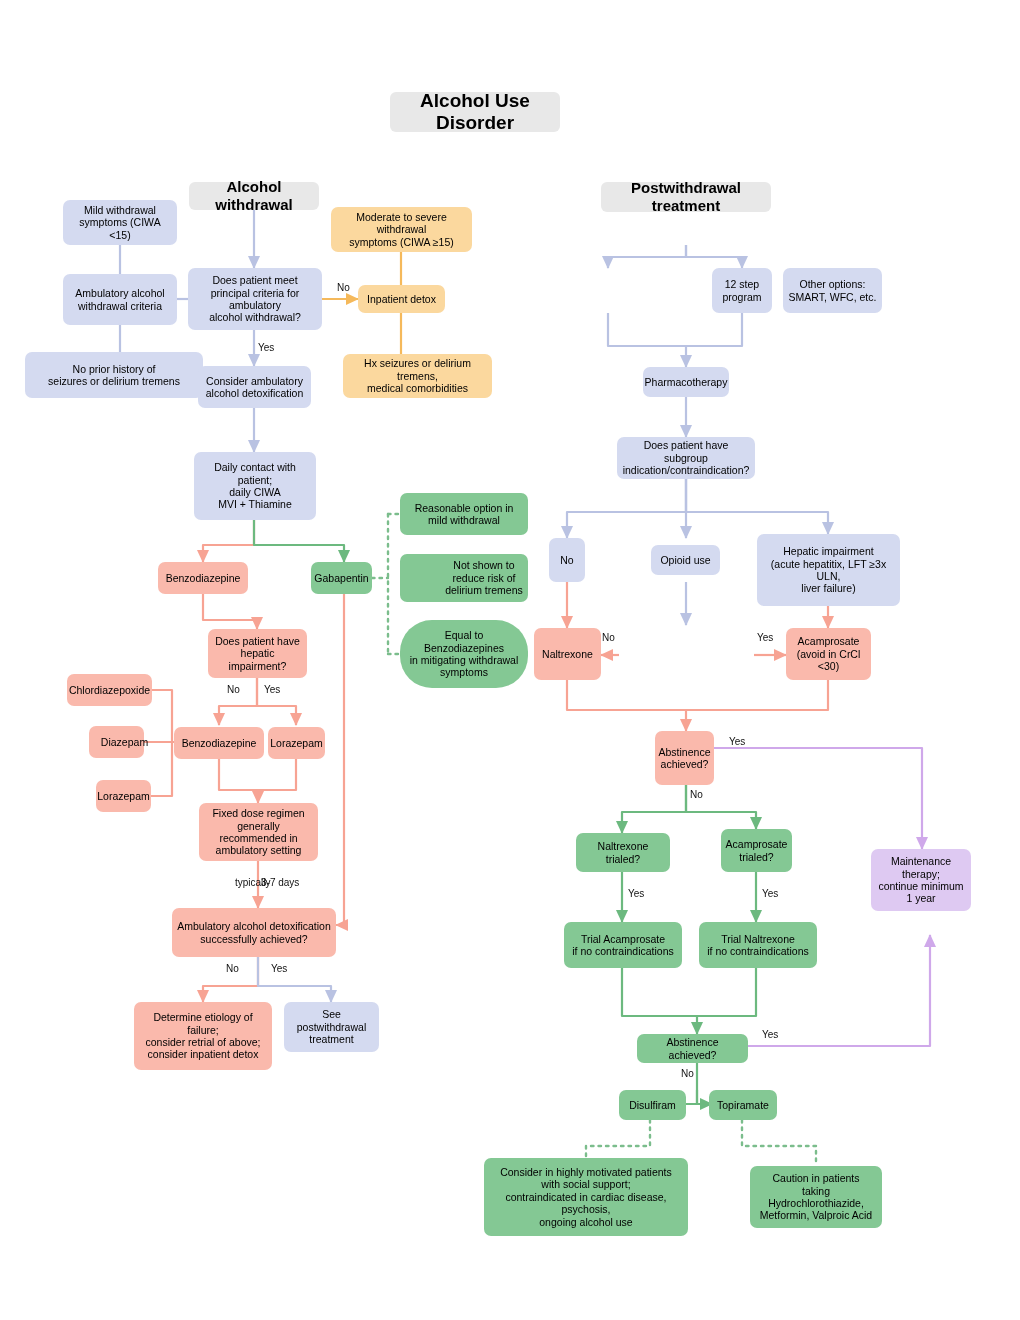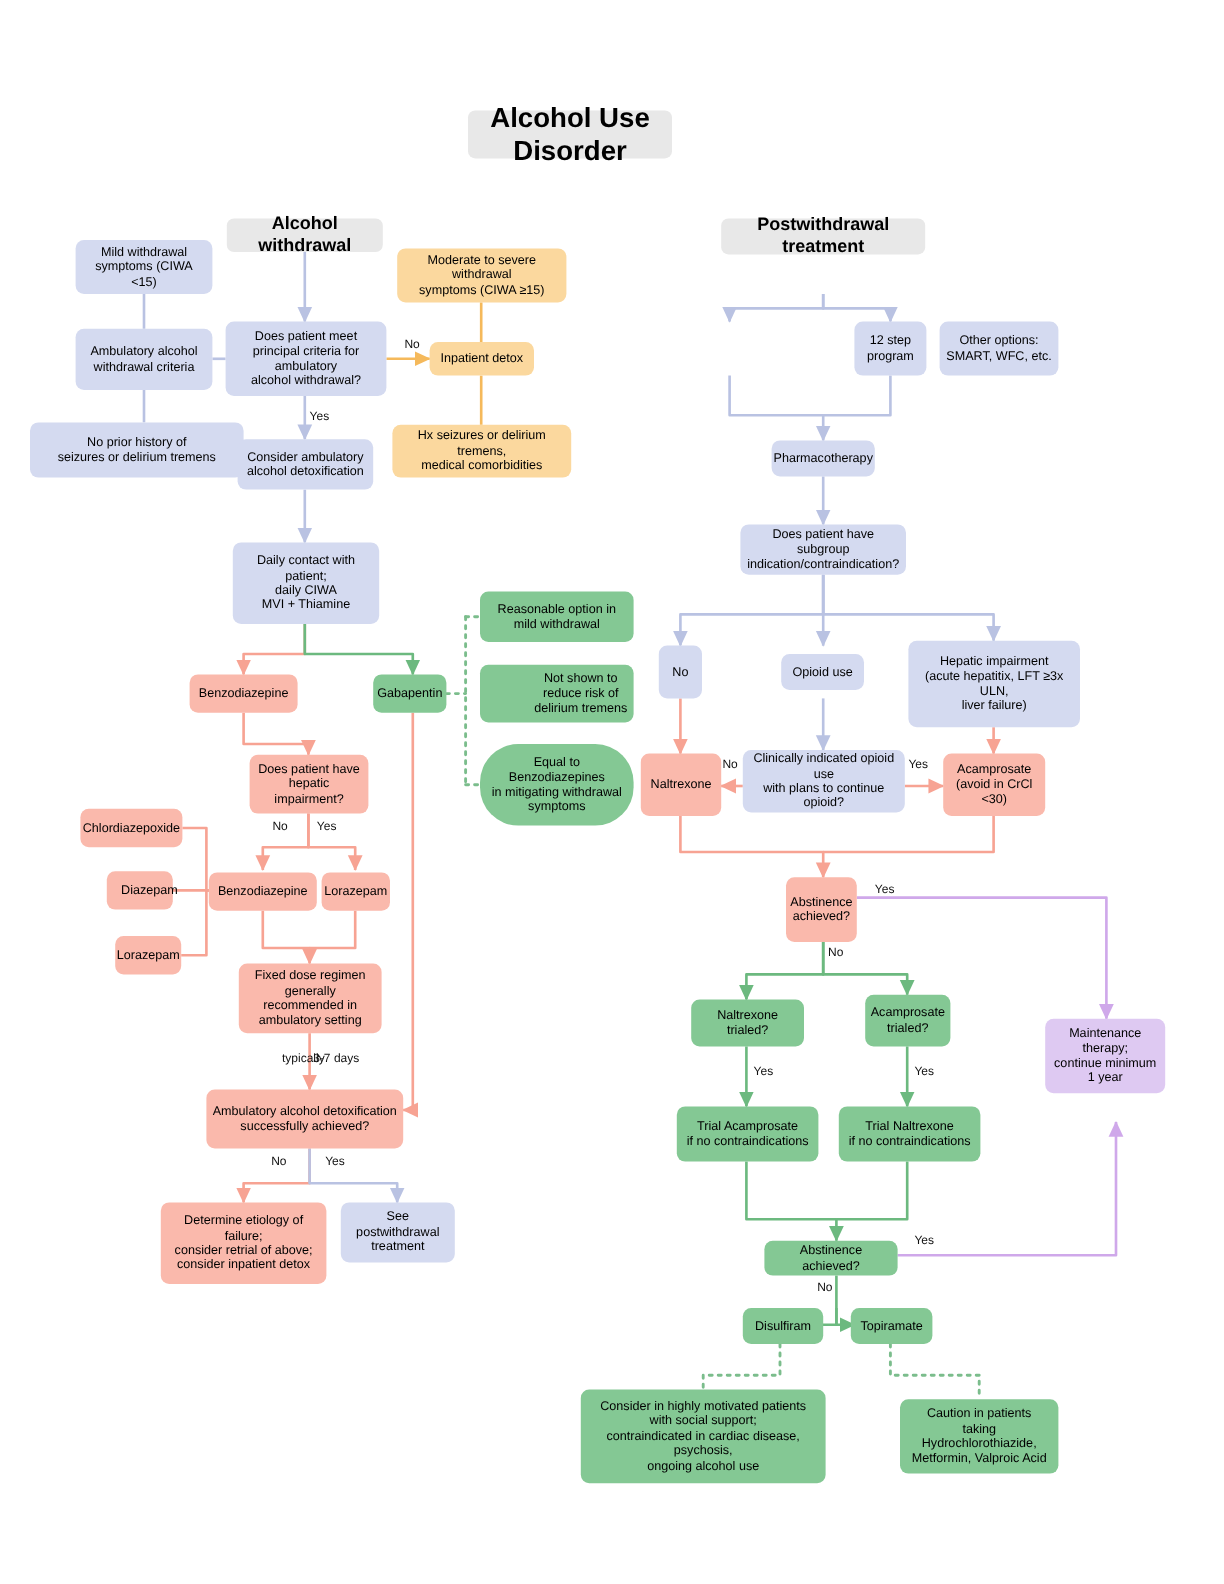--- a/index.html
+++ b/index.html
@@ -12,21 +12,21 @@
     align-items:center;
     justify-content:center;
     text-align:center;
     border-radius:7px;
     color:#000000;
     line-height:1.18;
     padding:3px 5px;
     white-space:pre-line;
     z-index:3;
   }
-  .title-main{background:#e8e8e8;font-size:23px;font-weight:bold;border-radius:6px;}
+  .title-main{background:#e8e8e8;font-size:19px;font-weight:bold;border-radius:6px;}
   .title-sec{background:#e8e8e8;font-size:15px;font-weight:bold;border-radius:6px;}
   .blue{background:#d4daf0;font-size:10.5px;}
   .pink{background:#fab9ac;font-size:10.5px;}
   .green{background:#84c894;font-size:10.5px;}
   .orange{background:#fbd89e;font-size:10.5px;}
   .purple{background:#dec9f2;font-size:10.5px;}
   .lbl{
     position:absolute;
     font-size:10px;
     color:#111;
@@ -167,21 +167,21 @@
 
   <div class="node blue" style="left:188px;top:268px;width:134px;height:62px;">Does patient meet
 principal criteria for ambulatory
 alcohol withdrawal?</div>
   <div class="node blue" style="left:198px;top:366px;width:113px;height:42px;">Consider ambulatory
 alcohol detoxification</div>
 
   <div class="node orange" style="left:331px;top:207px;width:141px;height:45px;">Moderate to severe withdrawal
 symptoms (CIWA ≥15)</div>
   <div class="node orange" style="left:358px;top:285px;width:87px;height:28px;">Inpatient detox</div>
-  <div class="node orange" style="left:327px;top:354px;width:149px;height:44px;">Hx seizures or delirium tremens,
+  <div class="node orange" style="left:343px;top:354px;width:149px;height:44px;">Hx seizures or delirium tremens,
 medical comorbidities</div>
 
   <div class="node blue" style="left:194px;top:452px;width:122px;height:68px;">Daily contact with patient;
 daily CIWA
 MVI + Thiamine</div>
 
   <div class="node pink" style="left:158px;top:562px;width:90px;height:32px;">Benzodiazepine</div>
   <div class="node green" style="left:311px;top:562px;width:61px;height:32px;">Gabapentin</div>
 
   <div class="node green" style="left:400px;top:493px;width:128px;height:42px;">Reasonable option in
@@ -225,22 +225,20 @@
   <div class="node blue" style="left:617px;top:437px;width:138px;height:42px;">Does patient have subgroup
 indication/contraindication?</div>
 
   <div class="node blue" style="left:549px;top:538px;width:36px;height:44px;">No</div>
   <div class="node blue" style="left:651px;top:545px;width:69px;height:30px;">Opioid use</div>
   <div class="node blue" style="left:757px;top:534px;width:143px;height:72px;">Hepatic impairment
 (acute hepatitix, LFT ≥3x ULN,
 liver failure)</div>
 
   <div class="node pink" style="left:534px;top:628px;width:67px;height:52px;">Naltrexone</div>
-  <div class="node blue" style="left:619px;top:625px;width:135px;height:52px;">Clinically indicated opioid use
-with plans to continue opioid?</div>
   <div class="node pink" style="left:786px;top:628px;width:85px;height:52px;">Acamprosate
 (avoid in CrCl &lt;30)</div>
 
   <div class="node pink" style="left:655px;top:731px;width:59px;height:54px;">Abstinence
 achieved?</div>
 
   <div class="node green" style="left:576px;top:833px;width:94px;height:39px;">Naltrexone trialed?</div>
   <div class="node green" style="left:721px;top:829px;width:71px;height:43px;">Acamprosate
 trialed?</div>
 

